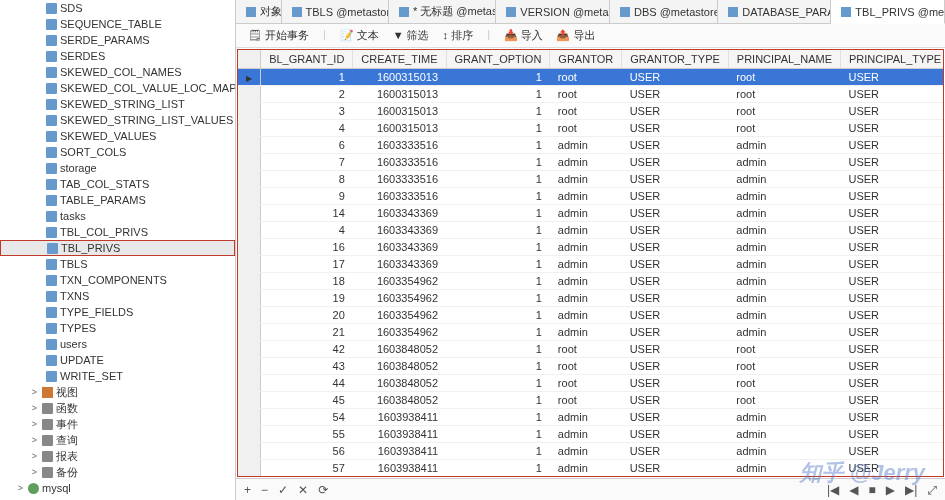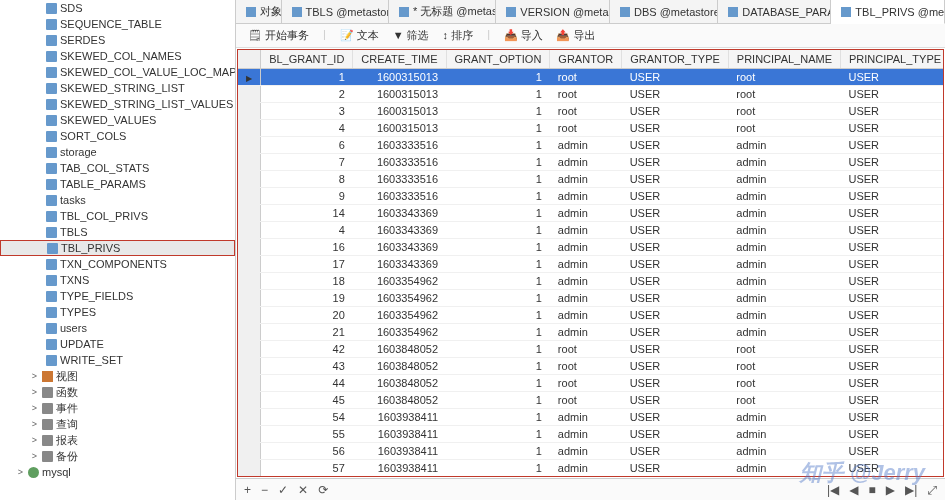--- a/index.html
+++ b/index.html
@@ -48,20 +48,24 @@
     <div class="tree-item">
       <span class="tree-icon ico-table"></span>
       <span>SDS</span>
     </div>
     <div class="tree-item">
       <span class="tree-icon ico-table"></span>
       <span>SEQUENCE_TABLE</span>
     </div>
     <div class="tree-item">
       <span class="tree-icon ico-table"></span>
+      <span>SERDE_PARAMS</span>
+    </div>
+    <div class="tree-item">
+      <span class="tree-icon ico-table"></span>
       <span>SERDES</span>
     </div>
     <div class="tree-item">
       <span class="tree-icon ico-table"></span>
       <span>SKEWED_COL_NAMES</span>
     </div>
     <div class="tree-item">
       <span class="tree-icon ico-table"></span>
       <span>SKEWED_COL_VALUE_LOC_MAP</span>
     </div>
@@ -94,27 +98,27 @@
       <span>TABLE_PARAMS</span>
     </div>
     <div class="tree-item">
       <span class="tree-icon ico-table"></span>
       <span>tasks</span>
     </div>
     <div class="tree-item">
       <span class="tree-icon ico-table"></span>
       <span>TBL_COL_PRIVS</span>
     </div>
+    <div class="tree-item highlighted selected">
+      <span class="tree-icon ico-table"></span>
+      <span>TBL_PRIVS</span>
+    </div>
     <div class="tree-item">
       <span class="tree-icon ico-table"></span>
       <span>TBLS</span>
-    </div>
-    <div class="tree-item highlighted selected">
-      <span class="tree-icon ico-table"></span>
-      <span>TBL_PRIVS</span>
     </div>
     <div class="tree-item">
       <span class="tree-icon ico-table"></span>
       <span>TXN_COMPONENTS</span>
     </div>
     <div class="tree-item">
       <span class="tree-icon ico-table"></span>
       <span>TXNS</span>
     </div>
     <div class="tree-item">

